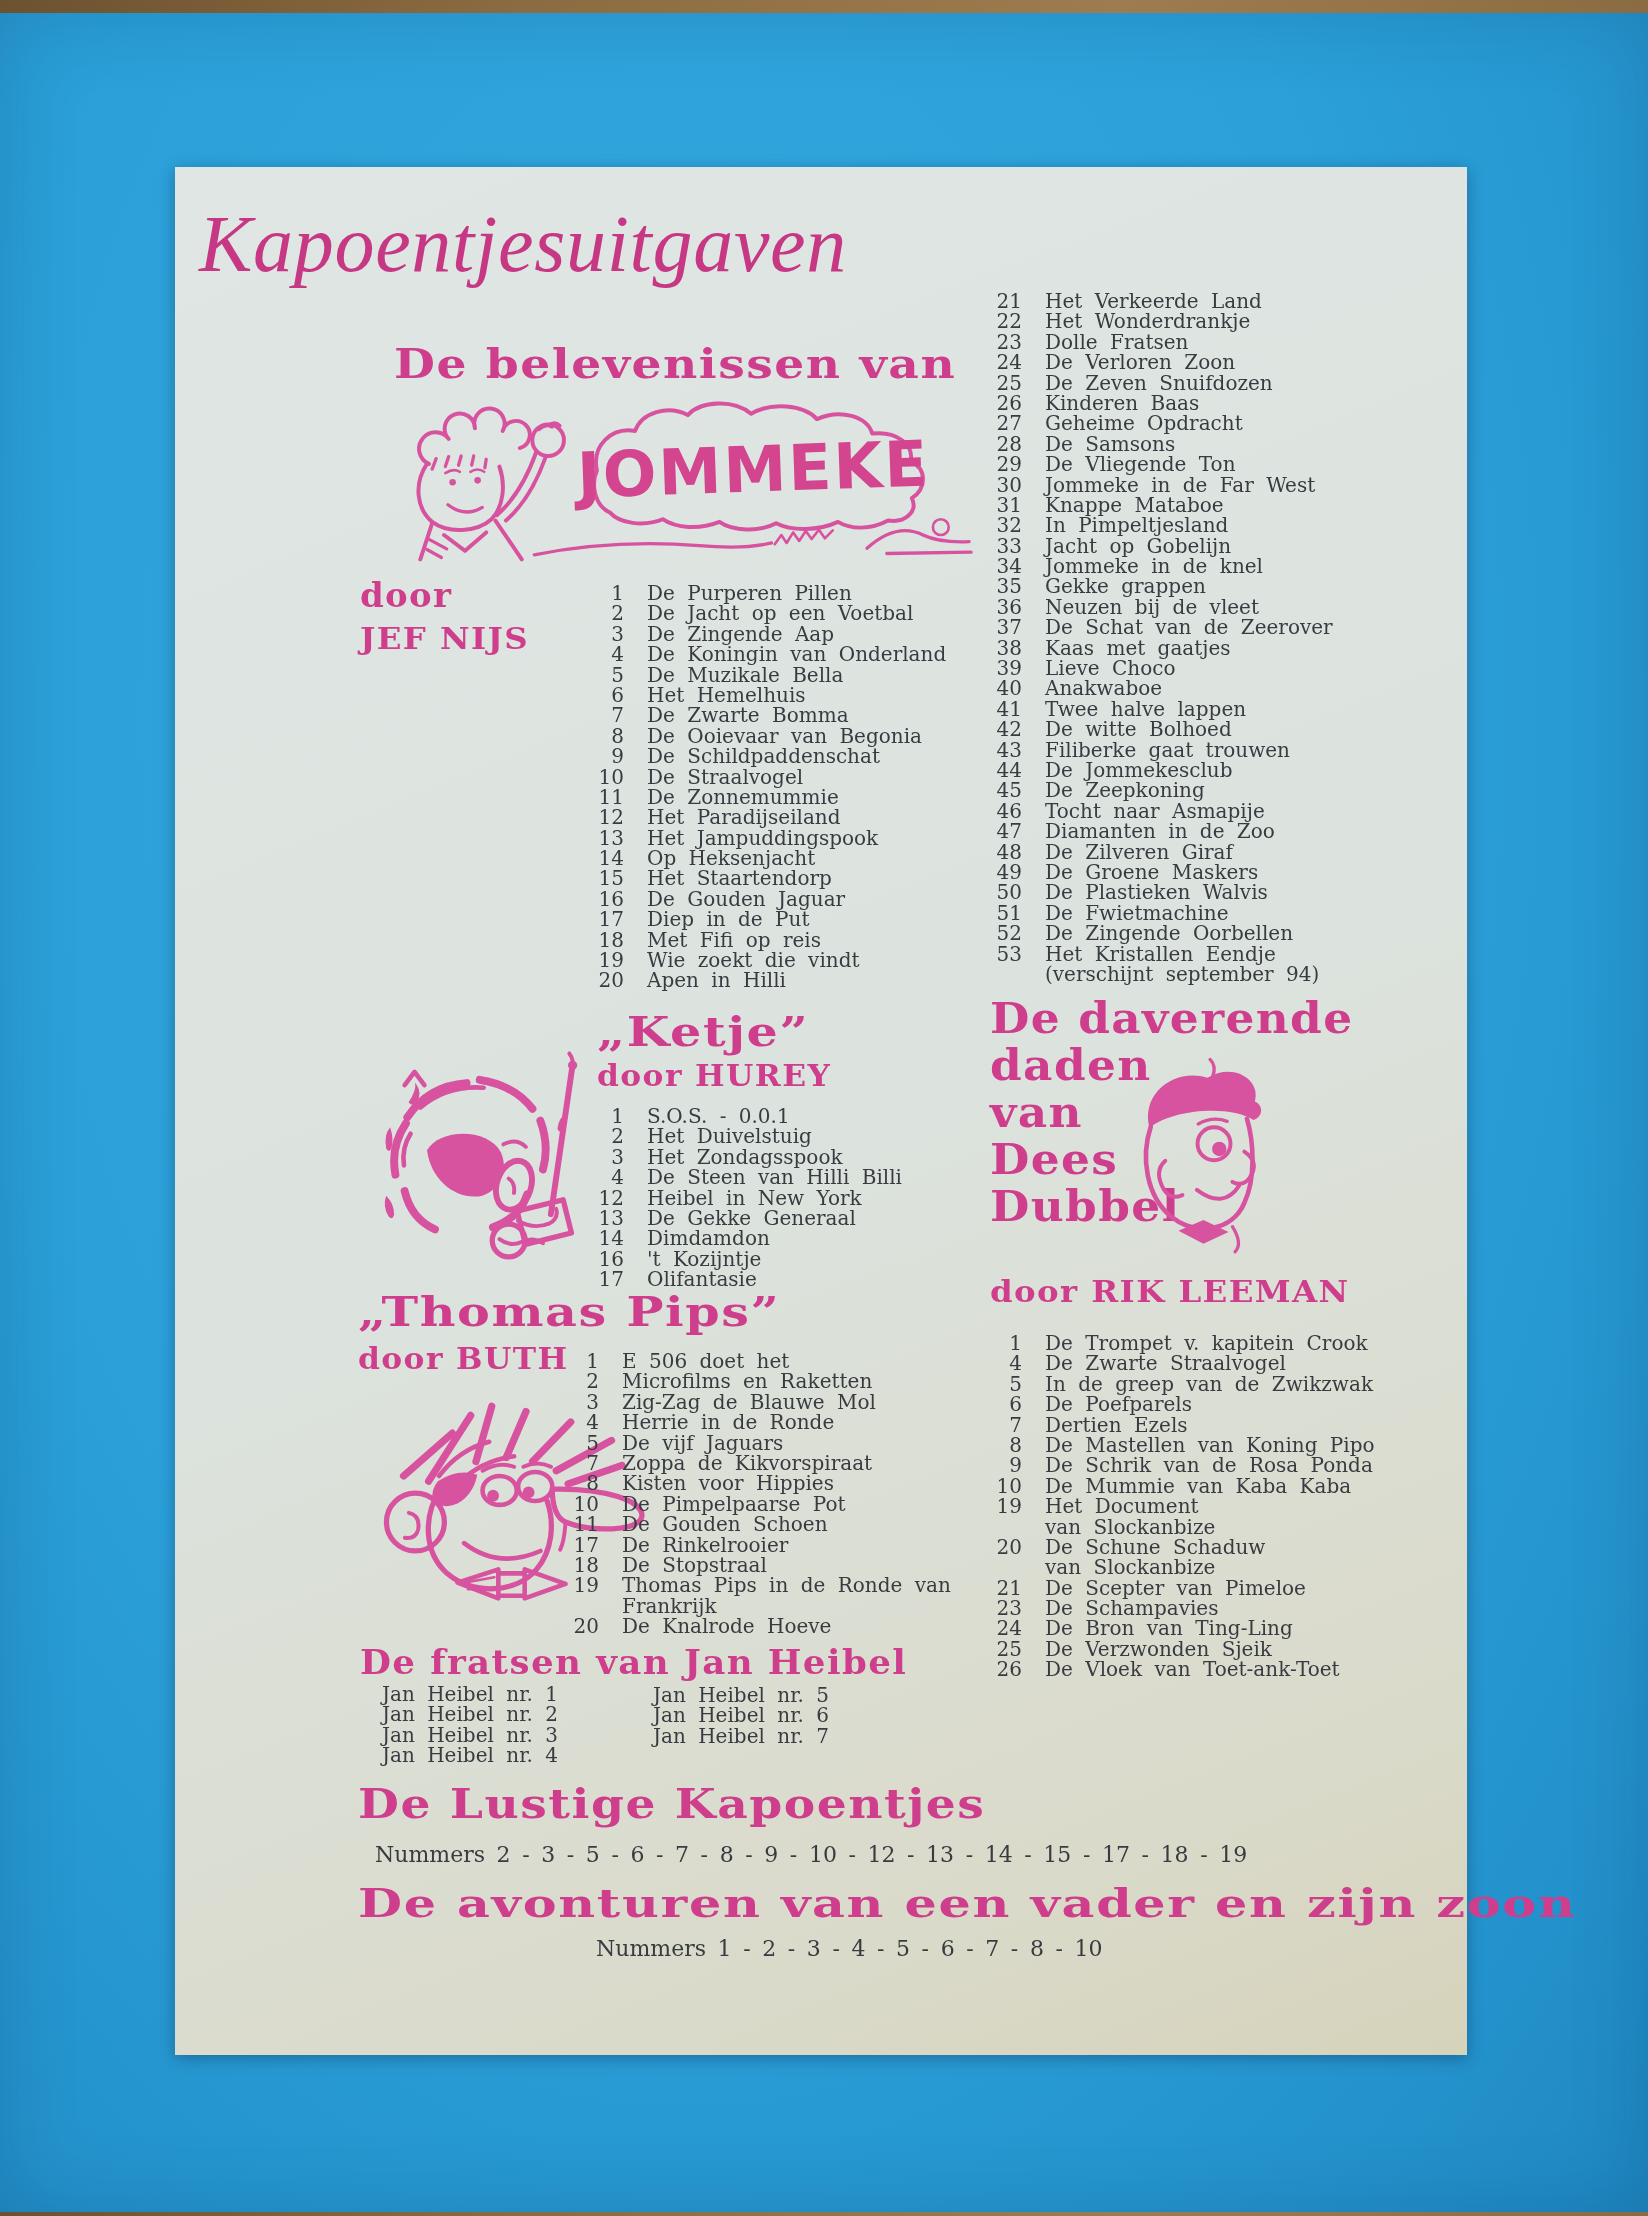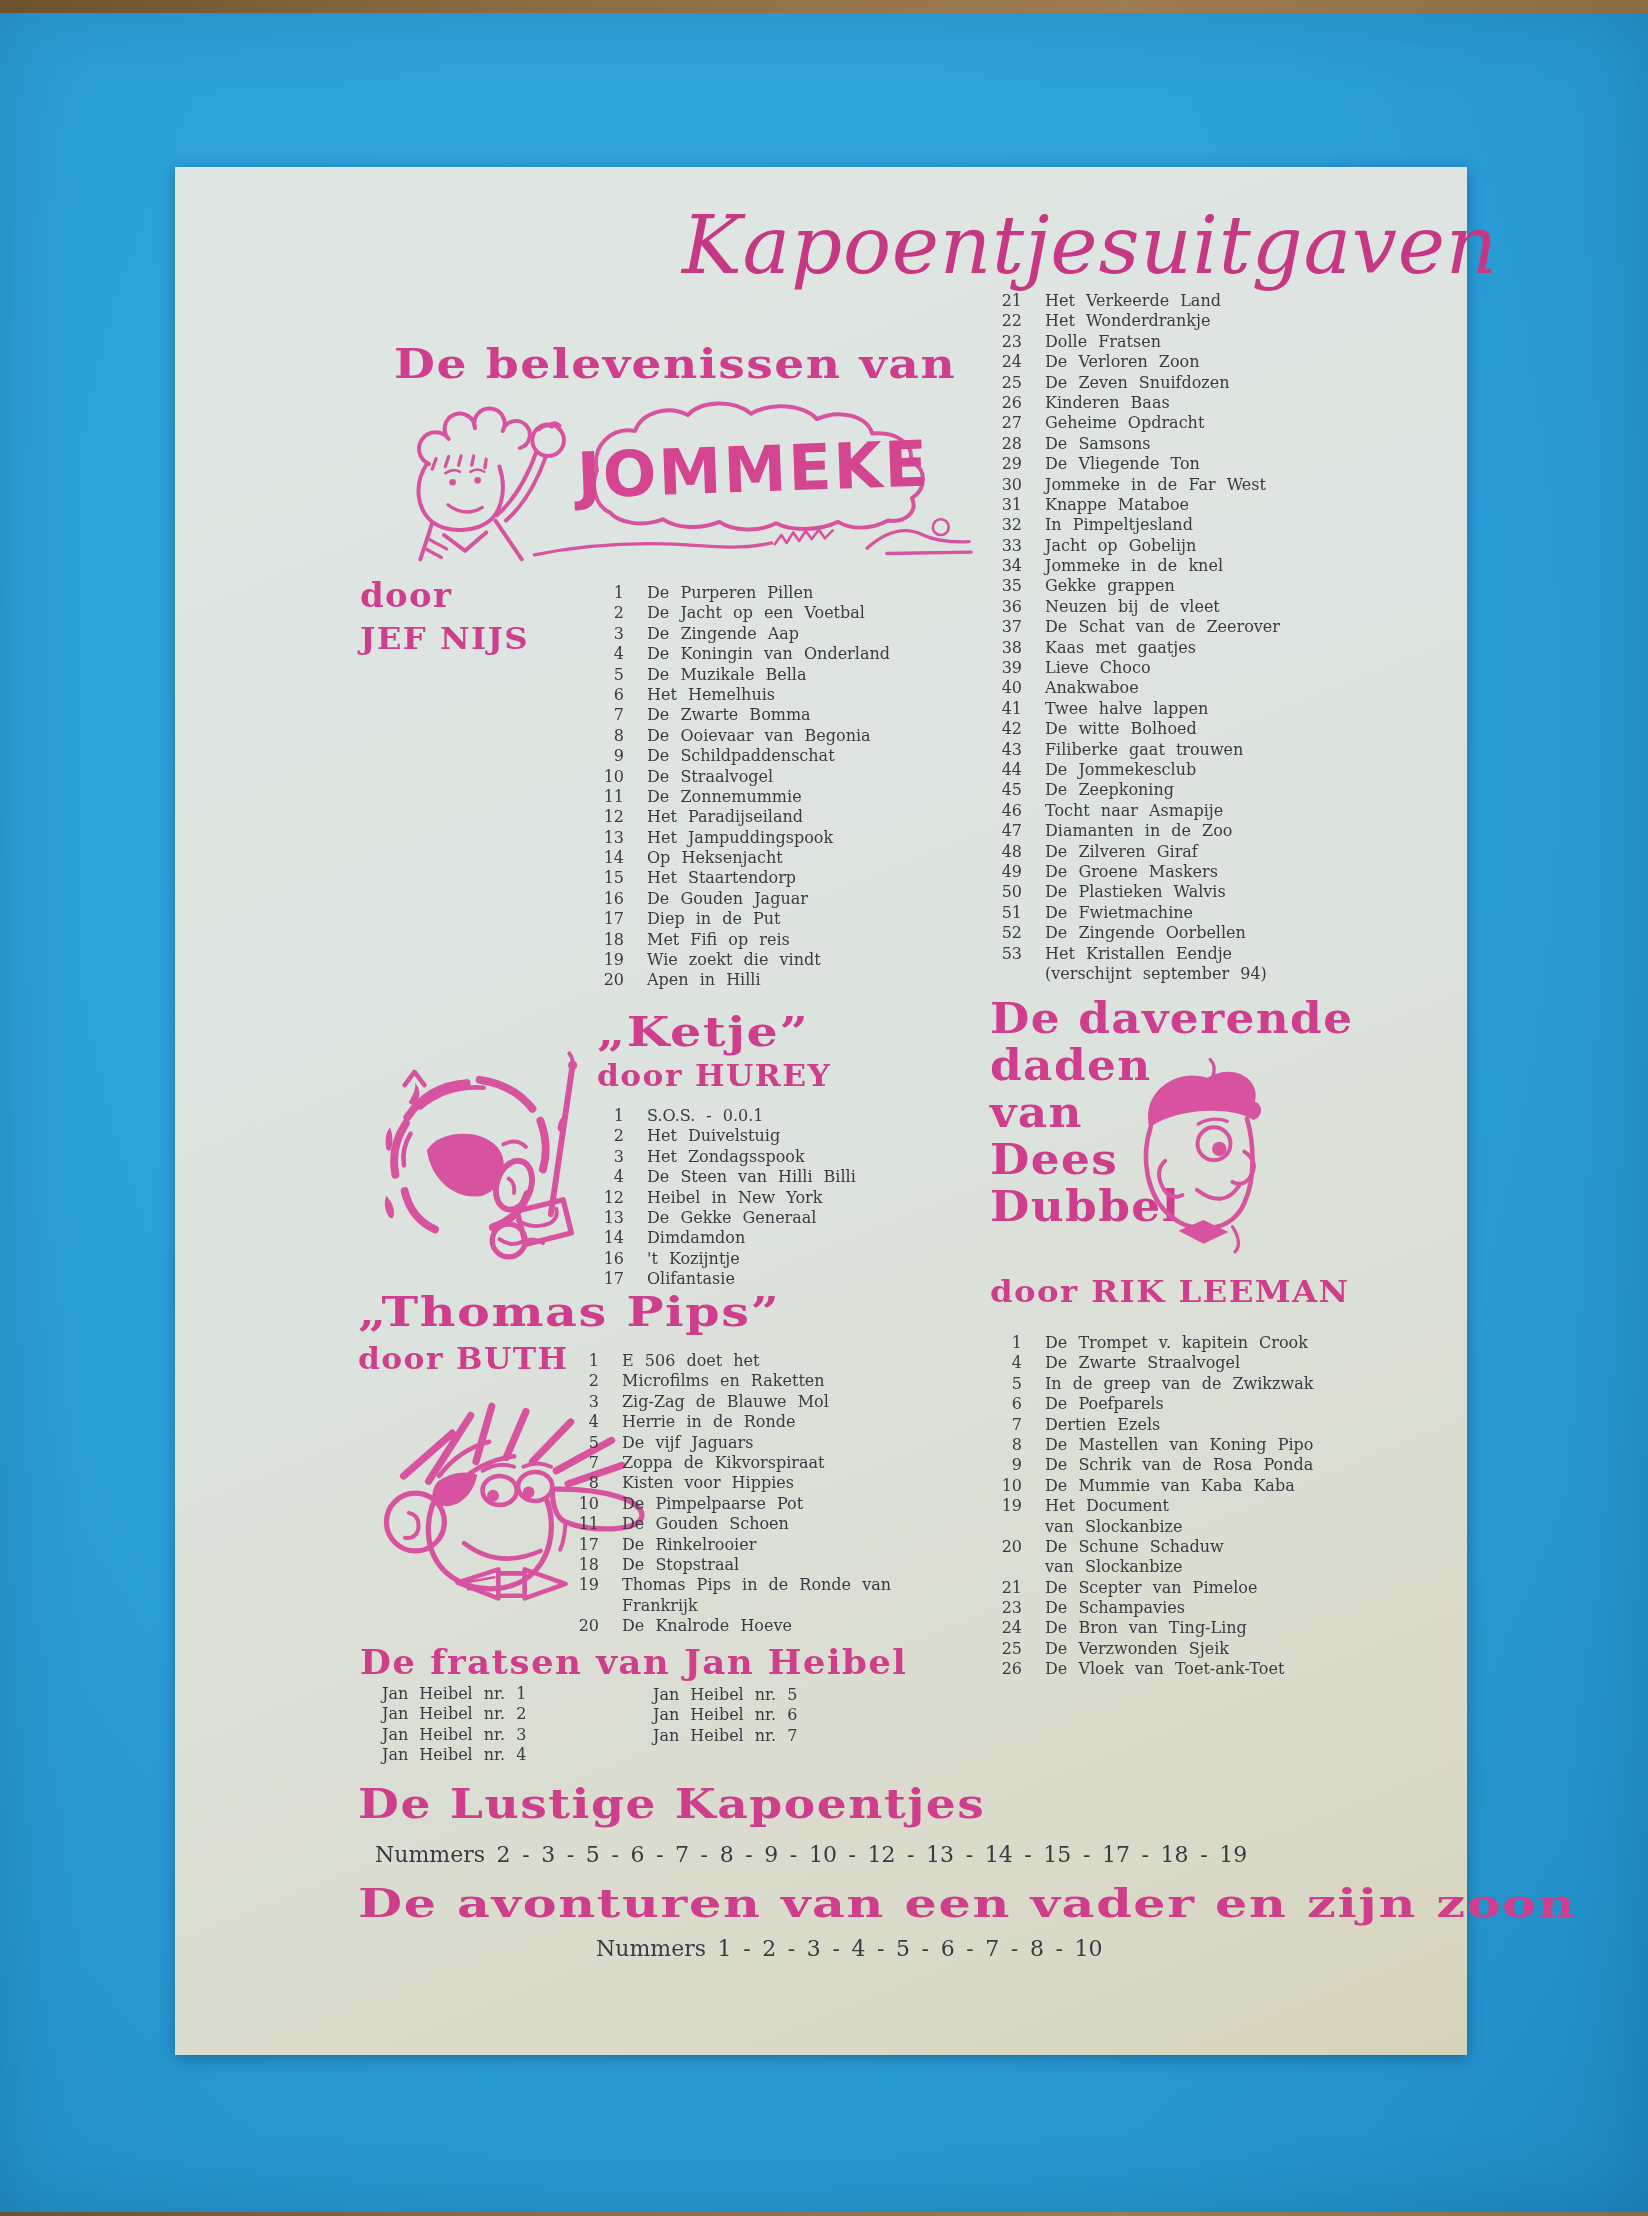--- a/index.html
+++ b/index.html
@@ -13,31 +13,31 @@
     background:radial-gradient(ellipse at 42% 32%, #34a9e0 0%, #2ba0d9 52%, #2493cd 82%, #1f88c2 100%);
     box-shadow:inset 0 0 79px rgba(10,40,80,.18);
   }
   .paper{
     position:absolute;left:175px;top:167px;width:1292px;height:1888px;
     background:linear-gradient(158deg,#e0e6e3 0%,#dce3df 48%,#dadaca 86%,#d6d3bb 100%);
     box-shadow:0 2.6px 14.5px rgba(0,10,40,.30);
   }
   .abs{position:absolute;}
   .main-title{
-    left:31px;width:100%;text-align:right;top:32px;
-    font-size:80px;font-style:italic;color:#c73884;letter-spacing:0.7px;
+    left:24px;width:100%;text-align:left;top:32px;
+    font-size:80px;font-style:italic;color:#c73884;letter-spacing:0.7px;font-family:Liberation Serif, serif;
   }
   .h-slab{
     font-weight:bold;color:#cf3e8c;letter-spacing:1.3px;
     transform-origin:left top;white-space:nowrap;
   }
   .sx108{transform:scaleX(1.08);} .sx115{transform:scaleX(1.15);}
   .sx120{transform:scaleX(1.20);} .sx127{transform:scaleX(1.27);}
   .dd-heading{white-space:pre-line;line-height:47px;}
-  .list{color:#383c41;font-size:16px;}
+  .list{color:#383c41;font-size:20px;}
   .row{display:flex;height:20.4px;line-height:20.4px;}
   .num{flex:0 0 40px;text-align:right;}
   .title{padding-left:23px;word-spacing:6px;white-space:nowrap;}
   .jh-list .row{height:20.4px;}
   .jh-list .title{padding-left:0;word-spacing:6px;}
   .nums-line{font-size:22px;color:#383c41;word-spacing:4.6px;white-space:nowrap;}
   svg{overflow:visible;}
   svg .stk{stroke:#d8539f;fill:none;stroke-linecap:round;stroke-linejoin:round;}
   svg .fil{fill:#d8539f;stroke:none;}
   svg .logo-text{fill:#d4458f;font-family:"DejaVu Sans","Liberation Sans",sans-serif;font-weight:bold;}

